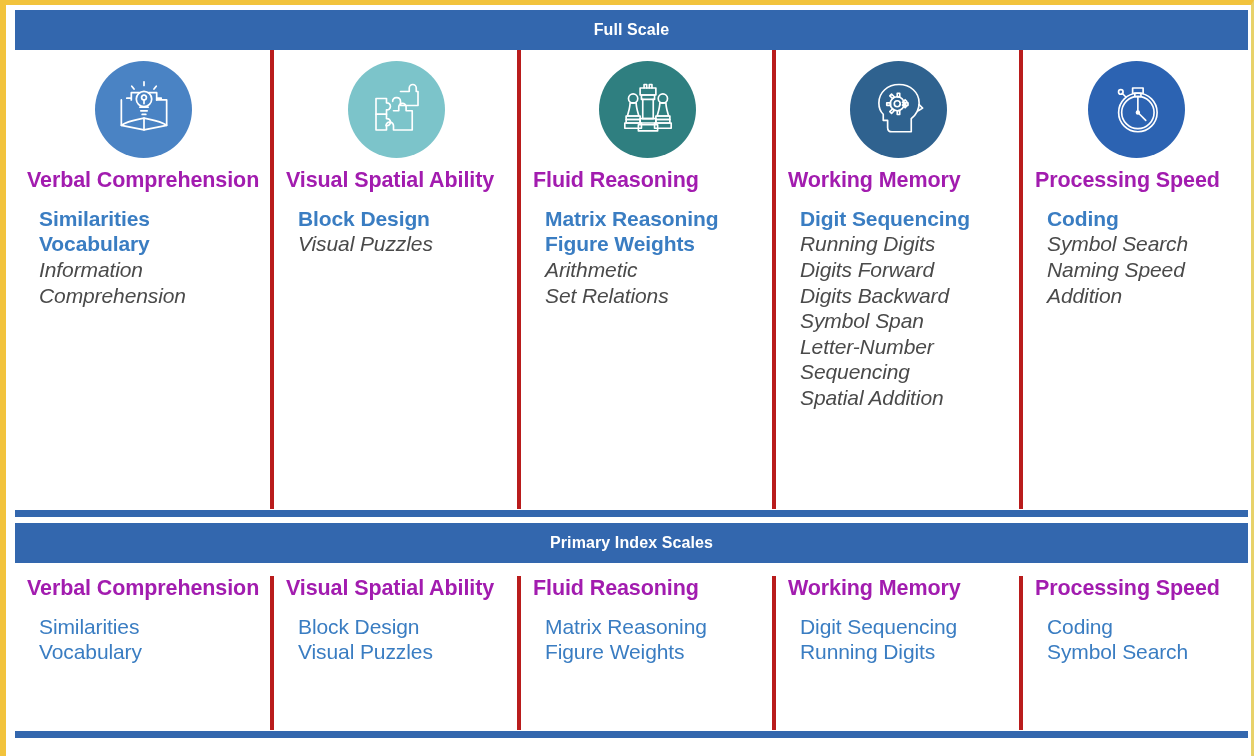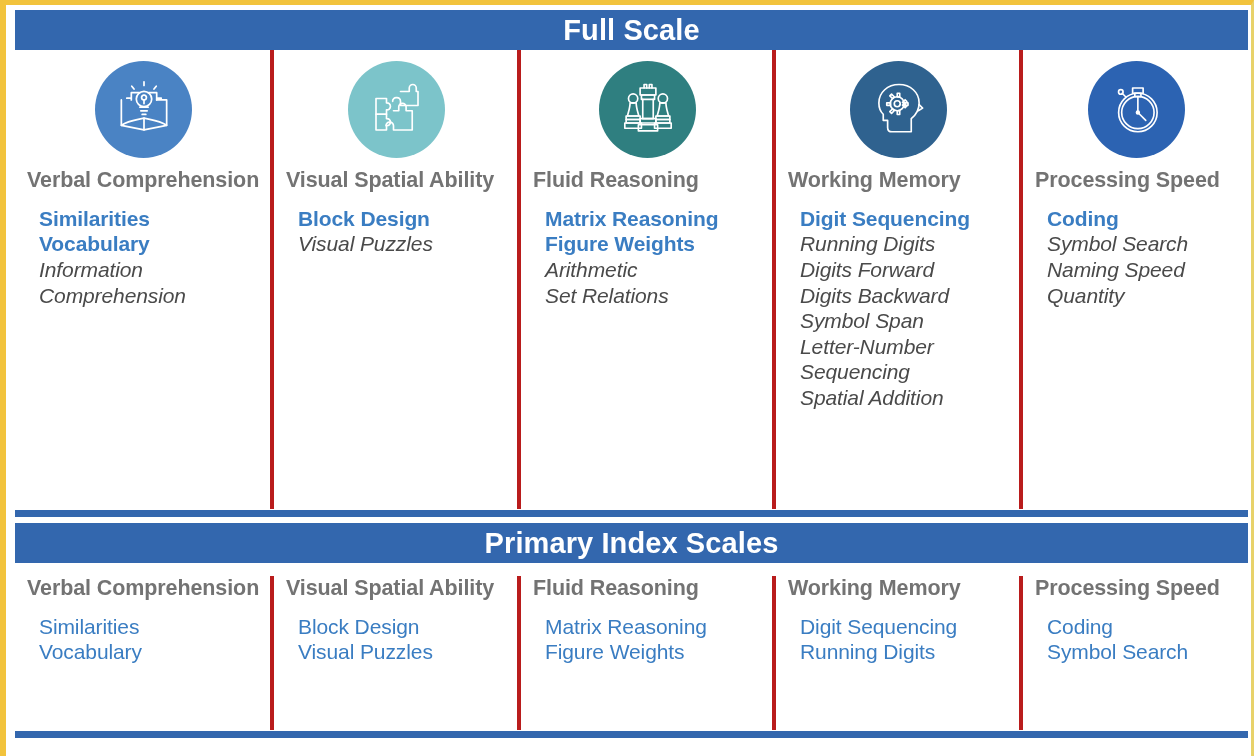--- a/index.html
+++ b/index.html
@@ -25,21 +25,21 @@
   
   .section {
     position: absolute;
     left: 9px;
     right: 3px;
   }
   .section-header {
     background: #3367ae;
     color: #ffffff;
     text-align: center;
-    font-size: 29px;
+    font-size: 16px;
     font-weight: 600;
     letter-spacing: 0.1px;
     line-height: 40px;
     height: 40px;
     box-sizing: border-box;
   }
   .section-body {
     display: flex;
     background: #ffffff;
     box-sizing: border-box;
@@ -76,21 +76,21 @@
     display: flex;
     align-items: center;
     justify-content: center;
   }
   .bubble svg { display: block; }
 
   
   .scale-name {
     font-size: 21.5px;
     font-weight: 700;
-    color: #737373;
+    color: #a21caf;
     line-height: 1.20;
     letter-spacing: -0.1px;
     margin-bottom: 1px;
   }
   .sub {
     font-size: 21px;
     line-height: 1.22;
     letter-spacing: -0.1px;
   }
   .sub.primary {
@@ -241,21 +241,21 @@
       <path d="M33 36 L42 45"></path>
       <circle cx="33" cy="36" r="1.6" fill="#ffffff"></circle>
     </svg>
             </div>
           </div>
           <div class="scale-name">Processing Speed</div>
           <div class="list">
             <div class="sub primary">Coding</div>
             <div class="sub secondary">Symbol Search</div>
             <div class="sub secondary">Naming Speed</div>
-            <div class="sub secondary">Quantity</div>
+            <div class="sub secondary">Addition</div>
           </div>
         </div>
       </div>
     <div class="rule-bottom"></div>
   </div>
 
   <div class="section" style="top:518px;">
     <div class="section-header">Primary Index Scales</div>
     <div class="section-body" id="pi-body" style="height: 167px; padding-top: 13px;">
         <div class="col" style="width: 255px; flex: 0 0 255px;">

